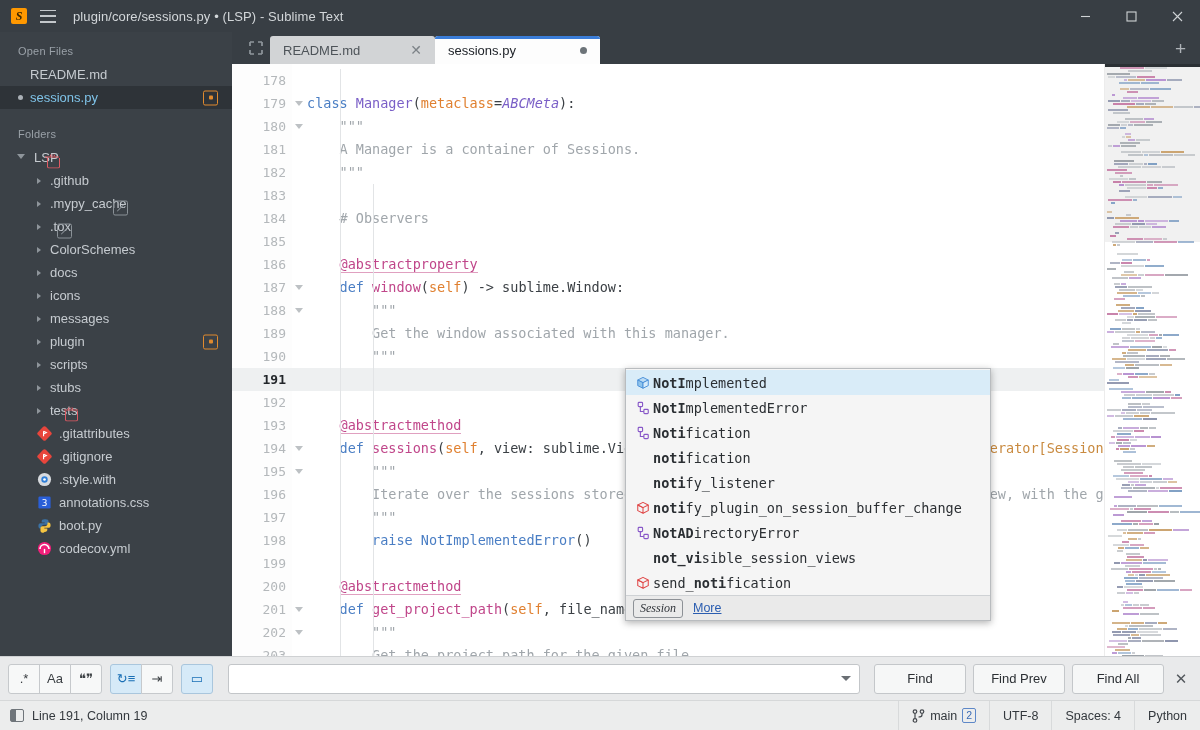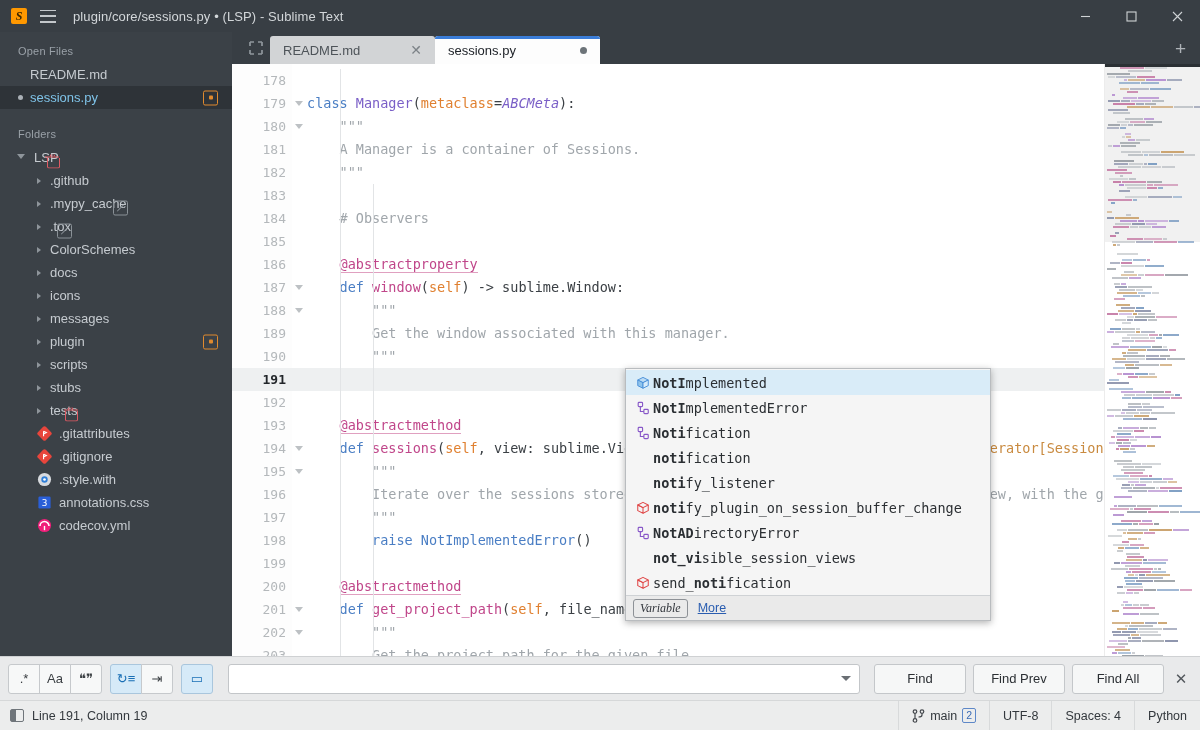--- a/index.html
+++ b/index.html
@@ -475,20 +475,28 @@
               </svg></span>
             <span class="lbl">.style.with</span>
           </div>
           <div class="side-row">
             <span style="width:37px;flex:0 0 37px;"></span>
             <span class="fico"><svg width="15" height="15" viewBox="0 0 16 16">
                 <rect x="1.5" y="1.5" width="13" height="13" rx="1.5" fill="#2a5fd8"></rect>
                 <text x="8" y="11.8" font-size="9.5" font-family="DejaVu Sans, sans-serif" fill="#fff" text-anchor="middle">3</text>
               </svg></span>
             <span class="lbl">annotations.css</span>
+          </div>
+          <div class="side-row">
+            <span style="width:37px;flex:0 0 37px;"></span>
+            <span class="fico"><svg width="15" height="15" viewBox="0 0 16 16">
+                <path d="M8 1.2c-2.3 0-3 1-3 2.2v1.4h3.2v.7H3.8c-1.3 0-2.3.8-2.3 2.9s1 2.9 2.3 2.9h1V9.8c0-1.4 1.2-2.5 2.6-2.5h2.9c1.1 0 2-.9 2-2V3.4c0-1.2-.9-2.2-3.3-2.2z" fill="#3b72a4"></path>
+                <path d="M8 14.8c2.3 0 3-1 3-2.2v-1.4H7.8v-.7h4.4c1.3 0 2.3-.8 2.3-2.9s-1-2.9-2.3-2.9h-1v1.5c0 1.4-1.2 2.5-2.6 2.5H5.7c-1.1 0-2 .9-2 2v2.9c0 1.2.9 2.2 3.3 2.2z" fill="#f5c542"></path>
+              </svg></span>
+            <span class="lbl">boot.py</span>
           </div>
           <div class="side-row">
             <span style="width:37px;flex:0 0 37px;"></span>
             <span class="fico"><svg width="15" height="15" viewBox="0 0 16 16">
                 <circle cx="8" cy="8" r="7" fill="#f01f7a"></circle>
                 <path d="M3.2 8.6 A4.8 4.8 0 0 1 12.8 8.6" stroke="#fff" stroke-width="1.7" fill="none"></path>
                 <path d="M8 8.4 V13" stroke="#fff" stroke-width="1.5"></path>
               </svg></span>
             <span class="lbl">codecov.yml</span>
           </div>
@@ -1381,21 +1389,21 @@
                   <svg width="14" height="14" viewBox="0 0 16 16">
                     <path d="M8 1.6 L14 4.6 L8 7.6 L2 4.6 Z" fill="none" stroke="#e04848" stroke-width="1.2" stroke-linejoin="round"></path>
                     <path d="M2 4.6 V11 L8 14 V7.6 Z" fill="none" stroke="#e04848" stroke-width="1.2" stroke-linejoin="round"></path>
                     <path d="M14 4.6 V11 L8 14" fill="none" stroke="#e04848" stroke-width="1.2" stroke-linejoin="round"></path>
                   </svg>
                 </span>
                 <span class="ac-text"><span>send_</span><b>noti</b><span class="rest">fication</span></span>
               </div>
             </div>
           <div class="ac-foot">
-            <span class="pill">Variable</span>
+            <span class="pill">Session</span>
             <span class="more">More</span>
           </div>
         </div>
       </div>
     </div>
   </div>
 
   <div class="findpanel">
     <div class="fbtn-group" id="toggle-group-a">
         <div class="fbtn">.*</div>

